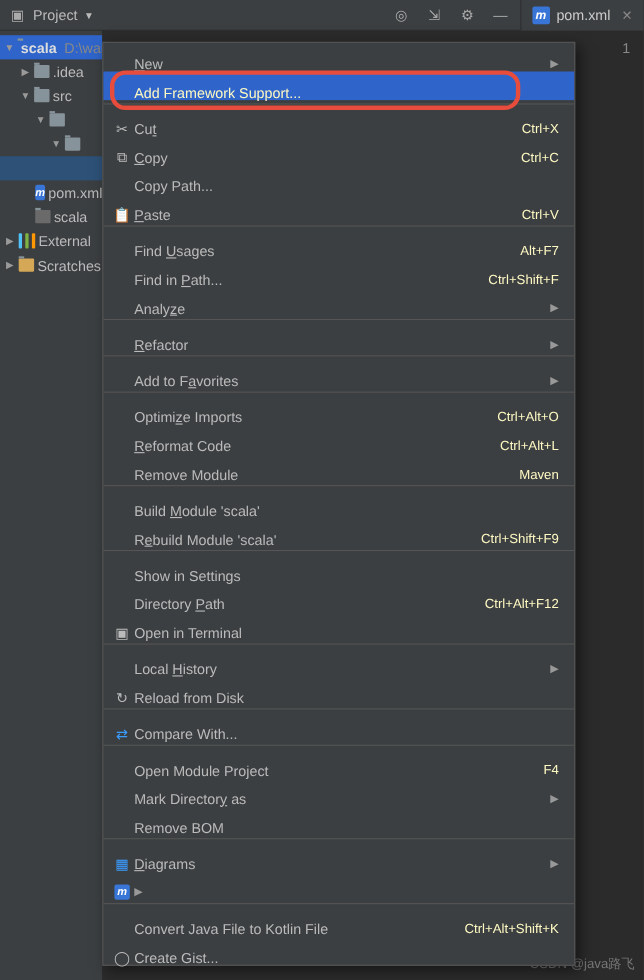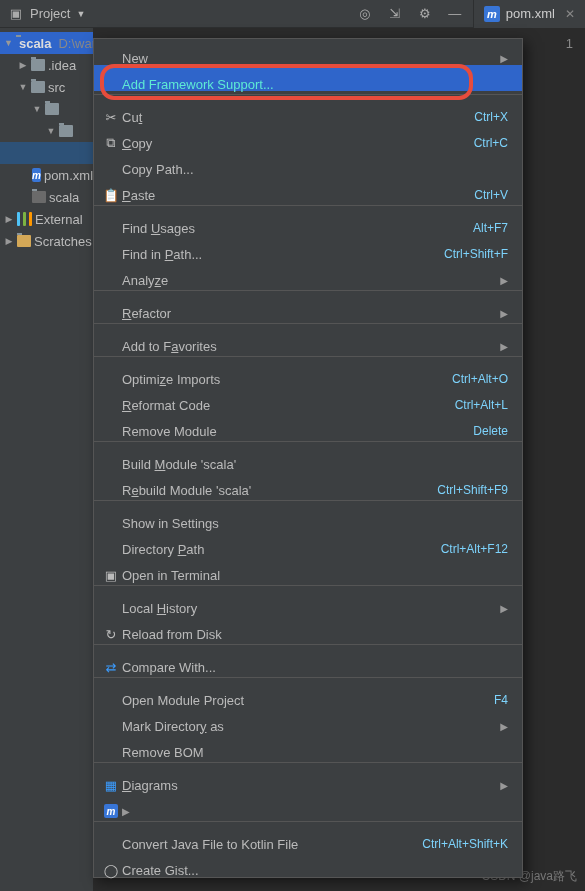--- a/index.html
+++ b/index.html
@@ -24,25 +24,25 @@
 .lbl-b { font-weight:600; color:#ddd; }
 .indent1{padding-left:18px}.indent2{padding-left:32px}.indent3{padding-left:46px}.indent4{padding-left:60px}
 .bar { width:3px; height:14px; border-radius:1px; display:inline-block; }
 .bar.c{background:#4fc3f7}.bar.g{background:#7cb342}.bar.o{background:#ff9800}
 .editor { flex:1; background:#2b2b2b; color:#a9b7c6; padding:8px 4px; font-family:Consolas,monospace; position:relative; }
 .code-line { padding:2px 4px; white-space:nowrap; }
 .tag-punct { color:#e8bf6a; }
 .fold { display:inline-flex; width:12px; height:12px; border:1px solid #666; align-items:center; justify-content:center; color:#aaa; font-size:9px; margin-right:3px; }
 .context-menu { position:absolute; top:38px; left:93px; width:430px; background:#3c3f41; border:1px solid #555; box-shadow:4px 4px 12px rgba(0,0,0,0.5); color:#bbb; z-index:10; }
 .menu-item { display:flex; align-items:center; height:26px; padding:12px 14px 0 6px; }
-.menu-item.highlighted { background:#2f65ca; color:#5eead4; }
+.menu-item.highlighted { background:#2f65ca; color:#fef9c3; }
 .mi-icon { width:22px; display:flex; justify-content:center; }
 .mi-label { flex:1; }
 .mi-label u { text-decoration:underline; }
-.mi-short { color:#7dd3fc; font-size:12px; }
+.mi-short { color:#fef9c3; font-size:12px; }
 .mi-sub { color:#999; font-size:10px; }
 .sep { height:1px; background:#555; margin:3px 0; }
 .annot { position:absolute; top:64px; left:100px; width:373px; height:36px; border:4px solid #e74c3c; border-radius:14px; pointer-events:none; z-index:20; }
 .watermark { position:absolute; bottom:6px; right:8px; color:#777; font-size:12px; z-index:5; }
 </style>
 </head>
 <body>
 
 <div class="topbar">
   <div class="tool-label">
@@ -188,21 +188,21 @@
       <span class="mi-short">Ctrl+Alt+O</span>
     </div>
   <div class="menu-item">
       <span class="mi-icon"></span>
       <span class="mi-label"><u>R</u>eformat Code</span>
       <span class="mi-short">Ctrl+Alt+L</span>
     </div>
   <div class="menu-item">
       <span class="mi-icon"></span>
       <span class="mi-label">Remove Module</span>
-      <span class="mi-short">Delete</span>
+      <span class="mi-short">Maven</span>
     </div>
   <div class="sep"></div>
   <div class="menu-item">
       <span class="mi-icon"></span>
       <span class="mi-label">Build <u>M</u>odule 'scala'</span>
     </div>
   <div class="menu-item">
       <span class="mi-icon"></span>
       <span class="mi-label">R<u>e</u>build Module 'scala'</span>
       <span class="mi-short">Ctrl+Shift+F9</span>

